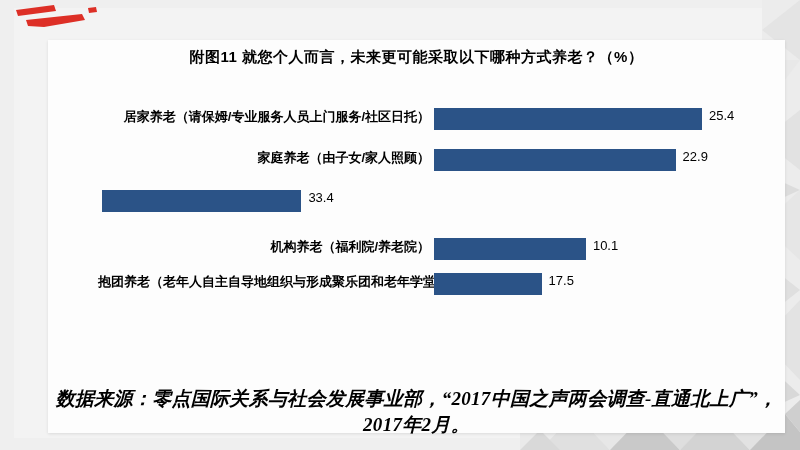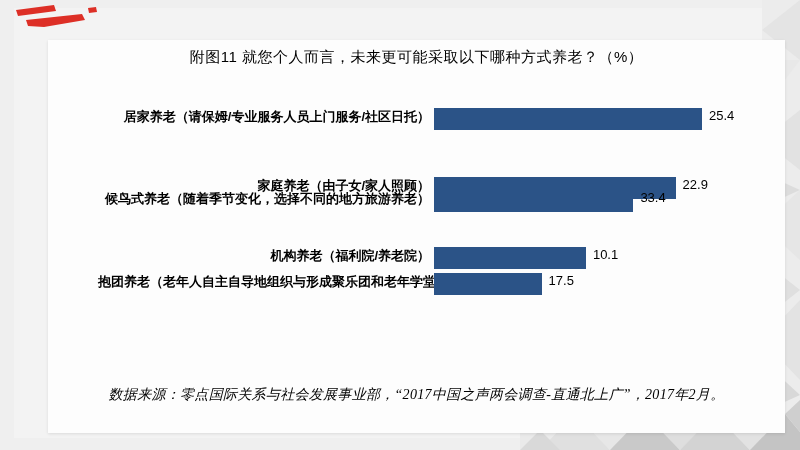--- a/index.html
+++ b/index.html
@@ -15,42 +15,42 @@
     background:#f3f3f3;
   }
   .card{
     position:absolute;left:48px;top:40px;width:737px;height:393px;
     background:#fdfdfd;
     box-shadow:0 1px 3px rgba(0,0,0,.10);
   }
   .slide-title{
     position:absolute;left:0;right:0;top:8px;
     text-align:center;
-    font-size:15px;font-weight:normal;letter-spacing:.5px;
+    font-size:15px;font-weight:bold;letter-spacing:.5px;
   }
   .chart{position:absolute;left:0;top:0;right:0;bottom:0;}
   .bar-row{
     position:absolute;left:50px;right:6px;height:26px;
     display:flex;align-items:flex-start;
   }
   .bar-label{
     width:332px;flex:none;text-align:right;
     font-size:13px;font-weight:bold;white-space:nowrap;
   }
   .bar{
     height:22px;flex:none;margin-left:4px;
   }
   .bar-value{
     margin-left:7px;font-size:13px;font-weight:normal;
   }
   .footer-note{
     position:absolute;left:0;right:0;top:346px;
     text-align:center;
     font-family:"Liberation Serif","DejaVu Serif",serif;
-    font-style:italic;font-weight:normal;font-size:14px;
+    font-style:italic;font-weight:bold;font-size:19px;
     letter-spacing:.3px;
   }
   .decor{position:absolute;pointer-events:none;}
   .decor.red{left:12px;top:2px;}
   .decor.mosaic{left:0;top:0;}
 </style>
 </head>
 <body>
 
 <div class="stage">
@@ -90,31 +90,30 @@
   <div class="card">
 
     <div class="slide-title">附图11 就您个人而言，未来更可能采取以下哪种方式养老？（%）</div>
 
     <div class="chart" id="chart">
         <div class="bar-row" style="top: 68px;">
           <div class="bar-label">居家养老（请保姆/专业服务人员上门服务/社区日托）</div>
           <div class="bar" style="width: 267.97px; background: rgb(43, 83, 135);"></div>
           <div class="bar-value">25.4</div>
         </div>
-        <div class="bar-row" style="top: 109.2px; margin-top: 28px;">
+        <div class="bar-row" style="top: 109.2px;">
           <div class="bar-label">家庭养老（由子女/家人照顾）</div>
           <div class="bar" style="width: 241.595px; background: rgb(43, 83, 135);"></div>
           <div class="bar-value">22.9</div>
         </div>
         <div class="bar-row" style="top: 150.4px;">
-          <div class="bar-label">候鸟式养老（随着季节变化，选择不同的地方旅游养老）</div>
           <div class="bar" style="width: 199.395px; background: rgb(43, 83, 135);"></div>
           <div class="bar-value">33.4</div>
         </div>
-        <div class="bar-row" style="top: 207px;">
+        <div class="bar-row" style="top: 198px;">
           <div class="bar-label">机构养老（福利院/养老院）</div>
           <div class="bar" style="width: 151.92px; background: rgb(43, 83, 135);"></div>
           <div class="bar-value">10.1</div>
         </div>
         <div class="bar-row" style="top: 232.8px;">
           <div class="bar-label">抱团养老（老年人自主自导地组织与形成聚乐团和老年学堂）</div>
           <div class="bar" style="width: 107.61px; background: rgb(43, 83, 135);"></div>
           <div class="bar-value">17.5</div>
         </div>
       </div>

